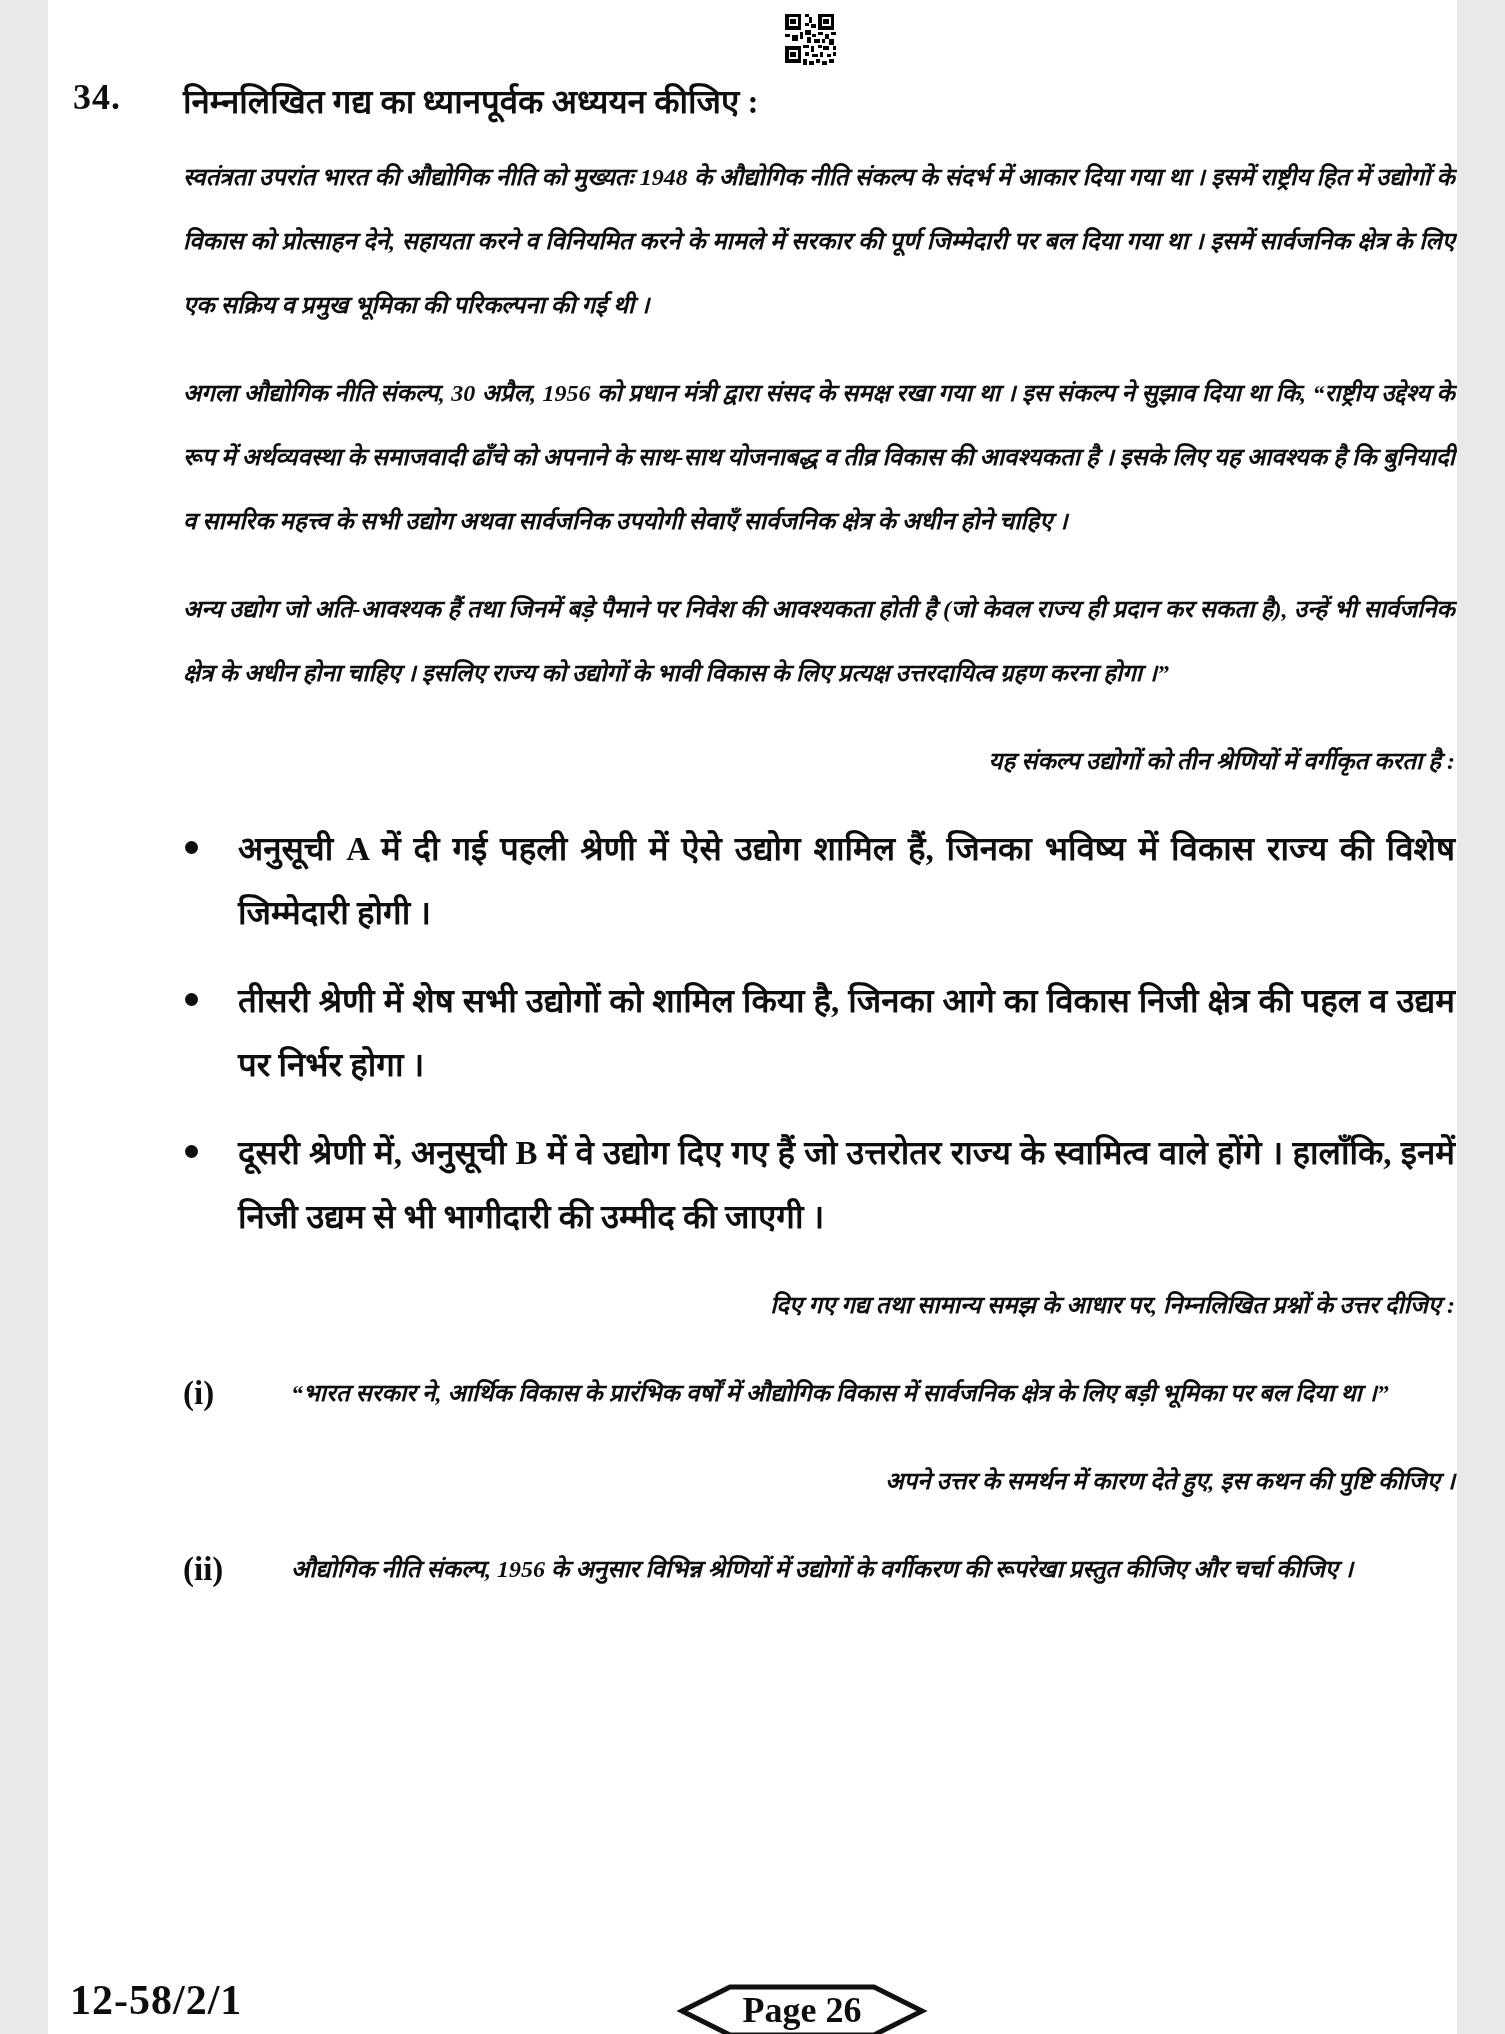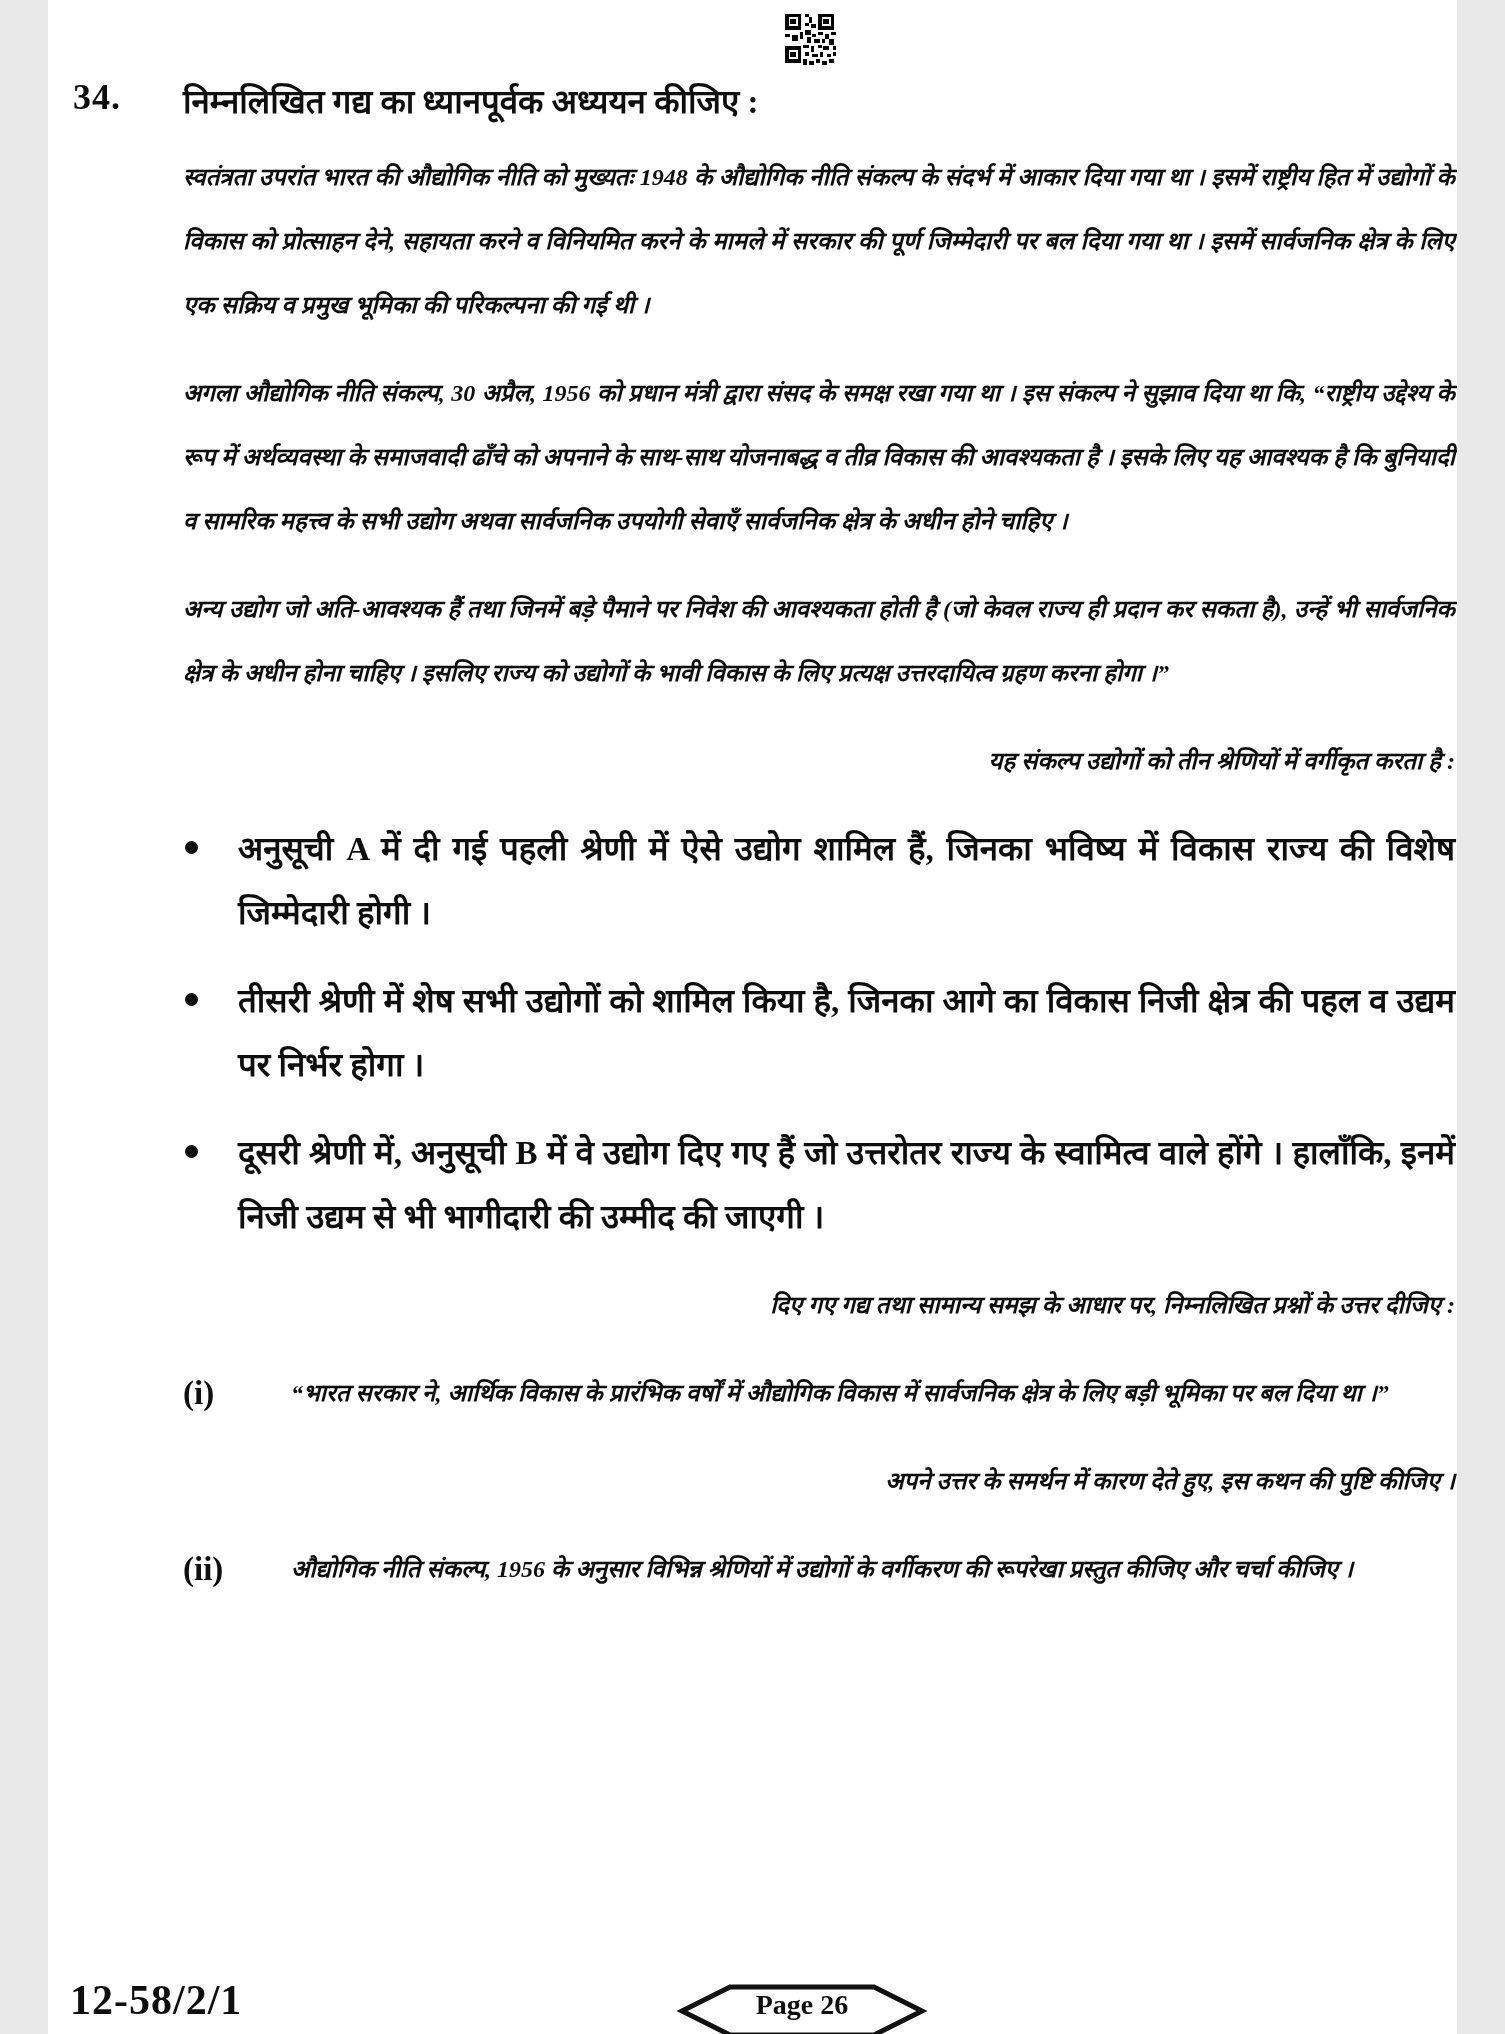--- a/index.html
+++ b/index.html
@@ -107,21 +107,21 @@
     top: 1982px;
     width: 252px;
     height: 58px;
   }
   .page-badge svg { position: absolute; left: 0; top: 0; width: 100%; height: 100%; }
   .page-badge .page-text {
     position: absolute;
     left: 0; right: 0;
     top: 7px;
     text-align: center;
-    font-size: 28px;
+    font-size: 36px;
     font-weight: bold;
   }
 </style>
 </head>
 <body>
 
 <div class="sheet">
 
   <div class="qr">
     <svg viewBox="0 0 29 29" shape-rendering="crispEdges" aria-hidden="true">

